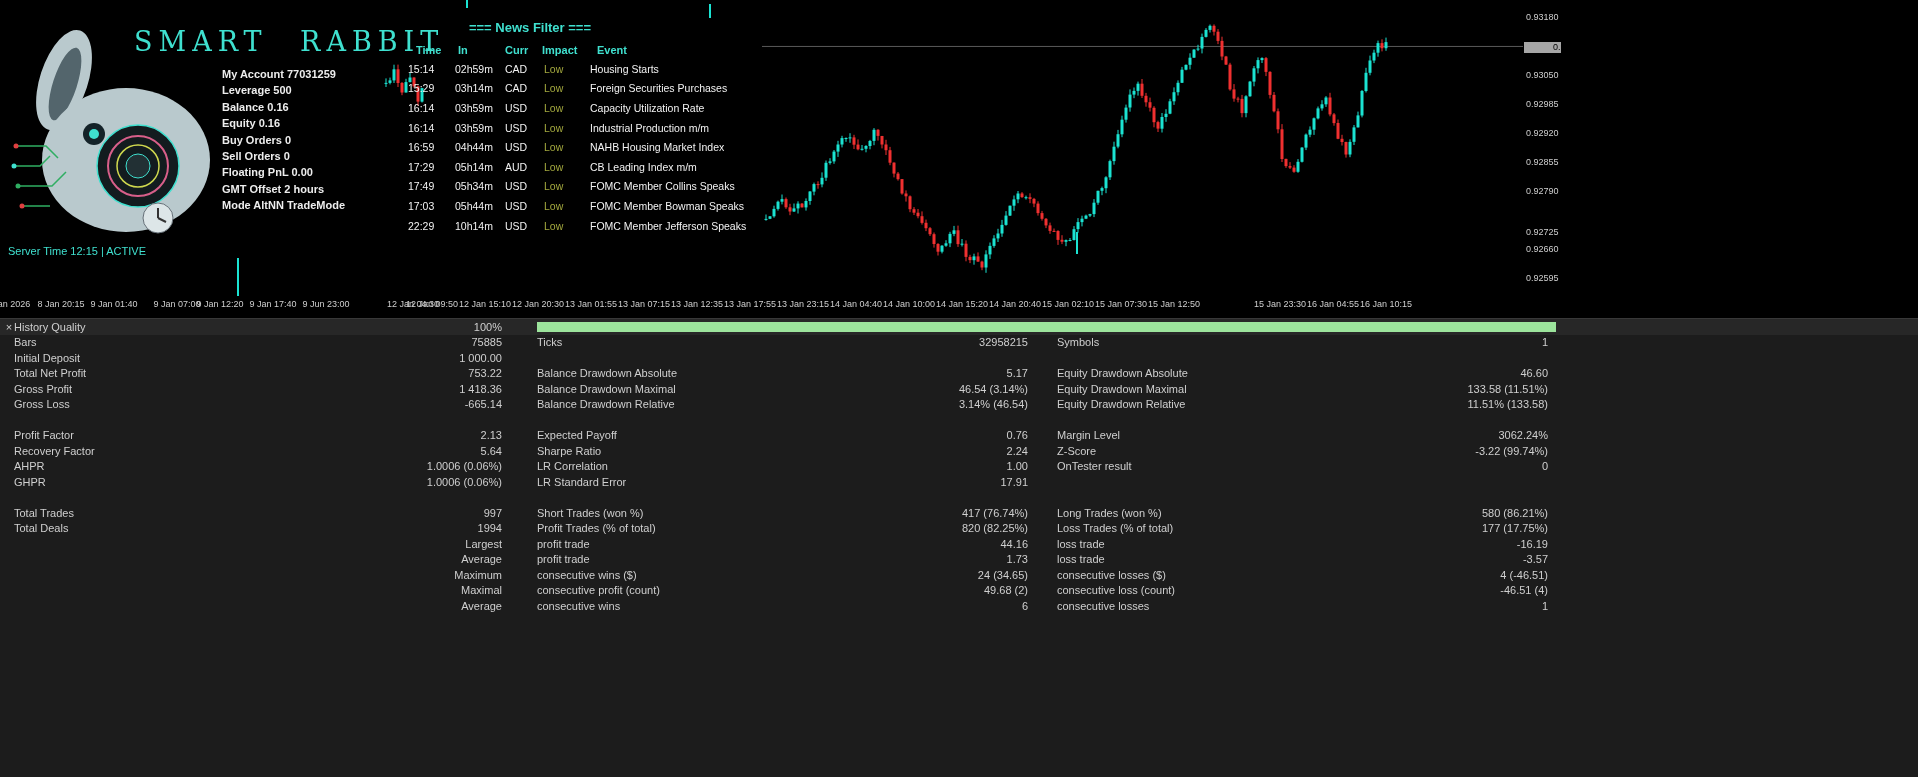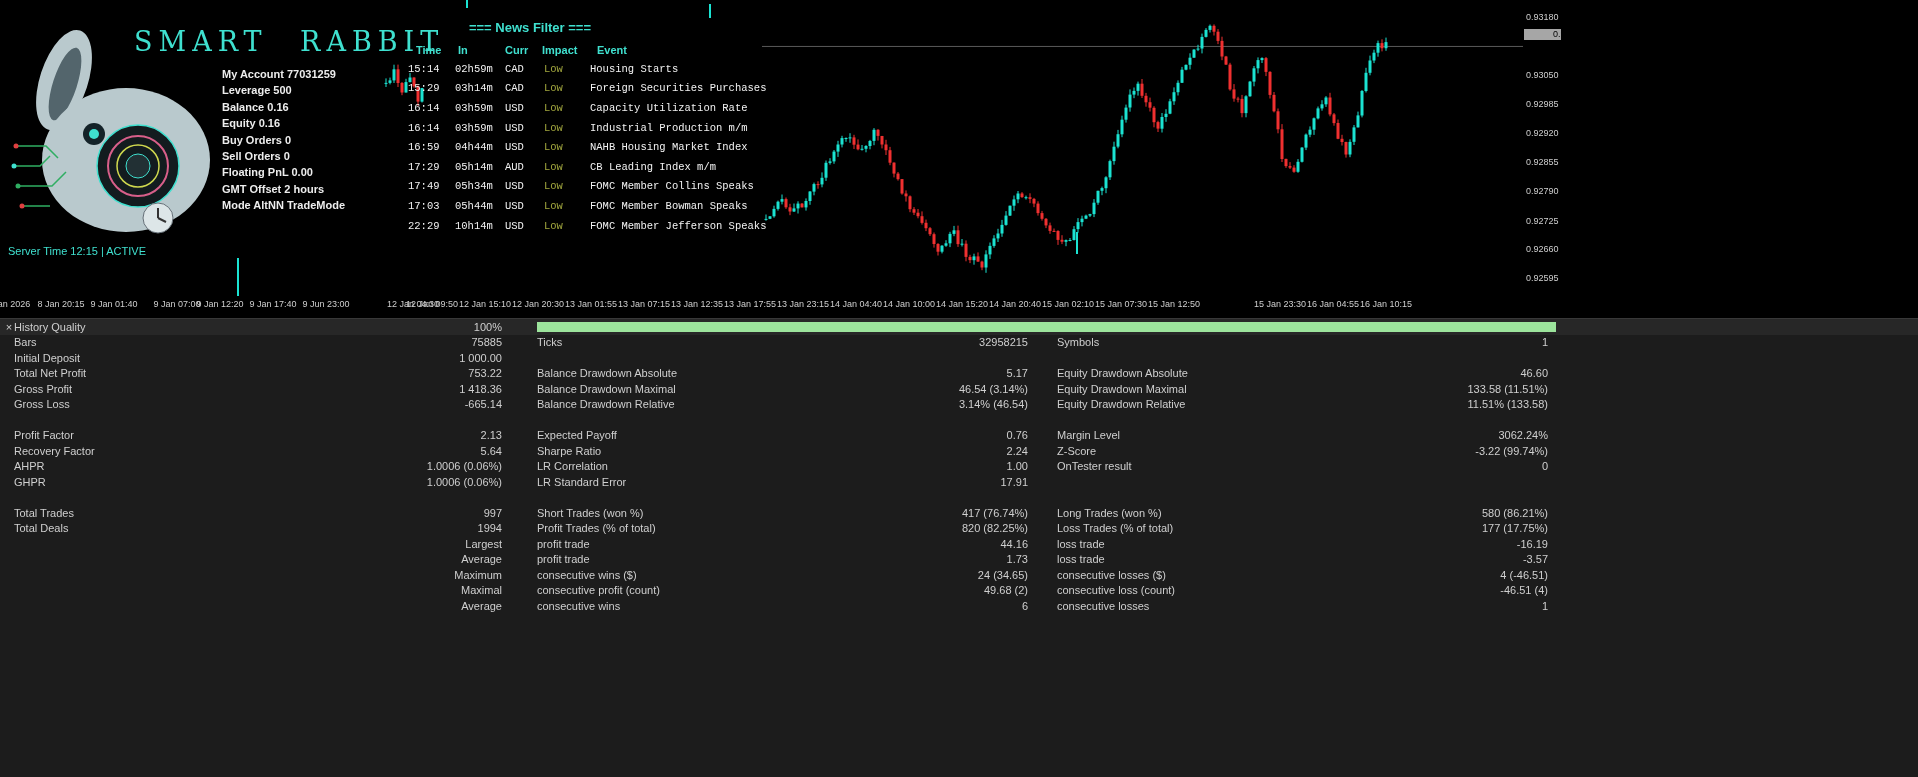--- a/index.html
+++ b/index.html
@@ -23,21 +23,21 @@
   
   .news{position:absolute;left:404px;top:20px;width:332px;}
   .news-title{width:252px;text-align:center;font-size:13px;font-weight:bold;color:var(--accent);}
   .nf-grid{display:grid;grid-template-columns:46px 50px 37px 46px 1fr;}
   .news-header{margin-top:9px;margin-bottom:3px;}
   .nf-h{font-size:11px;font-weight:bold;color:var(--accent);white-space:nowrap;}
   .nf-h:nth-child(1){padding-left:12px}.nf-h:nth-child(2){padding-left:8px}
   .nf-h:nth-child(3){padding-left:5px}.nf-h:nth-child(4){padding-left:5px}
   .nf-h:nth-child(5){padding-left:14px}
   .nf-row{height:19.6px;align-items:center;}
-  .nf-cell{font-size:10.5px;color:#F2F2F2;white-space:nowrap;font-family:Liberation Mono, monospace;}
+  .nf-cell{font-size:10.5px;color:#F2F2F2;white-space:nowrap;}
   .nf-cell:nth-child(1){padding-left:4px}.nf-cell:nth-child(2){padding-left:5px}
   .nf-cell:nth-child(3){padding-left:5px}.nf-cell:nth-child(4){padding-left:7px}
   .nf-cell:nth-child(5){padding-left:7px}
   .nf-cell.impact{color:var(--impact-low);}
 
   
   .price-scale{position:absolute;left:1524px;top:0;width:60px;height:300px;}
   .price-label{position:absolute;left:2px;font-size:9px;color:#CFCFCF;white-space:nowrap;}
   .price-tag{position:absolute;left:0;width:37px;height:11px;background:#A6A6A6;color:#000;
     font-size:9px;line-height:11px;text-align:center;}
@@ -512,28 +512,28 @@
             <div class="nf-cell">22:29</div>
             <div class="nf-cell">10h14m</div>
             <div class="nf-cell">USD</div>
             <div class="nf-cell impact">Low</div>
             <div class="nf-cell">FOMC Member Jefferson Speaks</div>
           </div>
         </div>
     </div>
 
     <div class="price-scale" id="price-scale">
-      <div class="price-tag" id="price-tag" style="top: 29px; padding-left: 29px;">0.93114</div>
+      <div class="price-tag" id="price-tag" style="top: 42px; padding-left: 29px;">0.93114</div>
     <div class="price-label" style="top: 12px;">0.93180</div>
         <div class="price-label" style="top: 69.9995px;">0.93050</div>
         <div class="price-label" style="top: 98.9993px;">0.92985</div>
         <div class="price-label" style="top: 127.999px;">0.92920</div>
         <div class="price-label" style="top: 156.999px;">0.92855</div>
         <div class="price-label" style="top: 185.999px;">0.92790</div>
-        <div class="price-label" style="top: 216px;">0.92725</div>
+        <div class="price-label" style="top: 227px;">0.92725</div>
         <div class="price-label" style="top: 243.998px;">0.92660</div>
         <div class="price-label" style="top: 272.998px;">0.92595</div>
       </div>
 
     <div class="time-axis" id="time-axis">
         <div class="time-label" style="left: 8px;">8 Jan 2026</div>
         <div class="time-label" style="left: 61px;">8 Jan 20:15</div>
         <div class="time-label" style="left: 114px;">9 Jan 01:40</div>
         <div class="time-label" style="left: 173px; padding-left: 8px;">9 Jan 07:00</div>
         <div class="time-label" style="left: 220px;">9 Jan 12:20</div>

